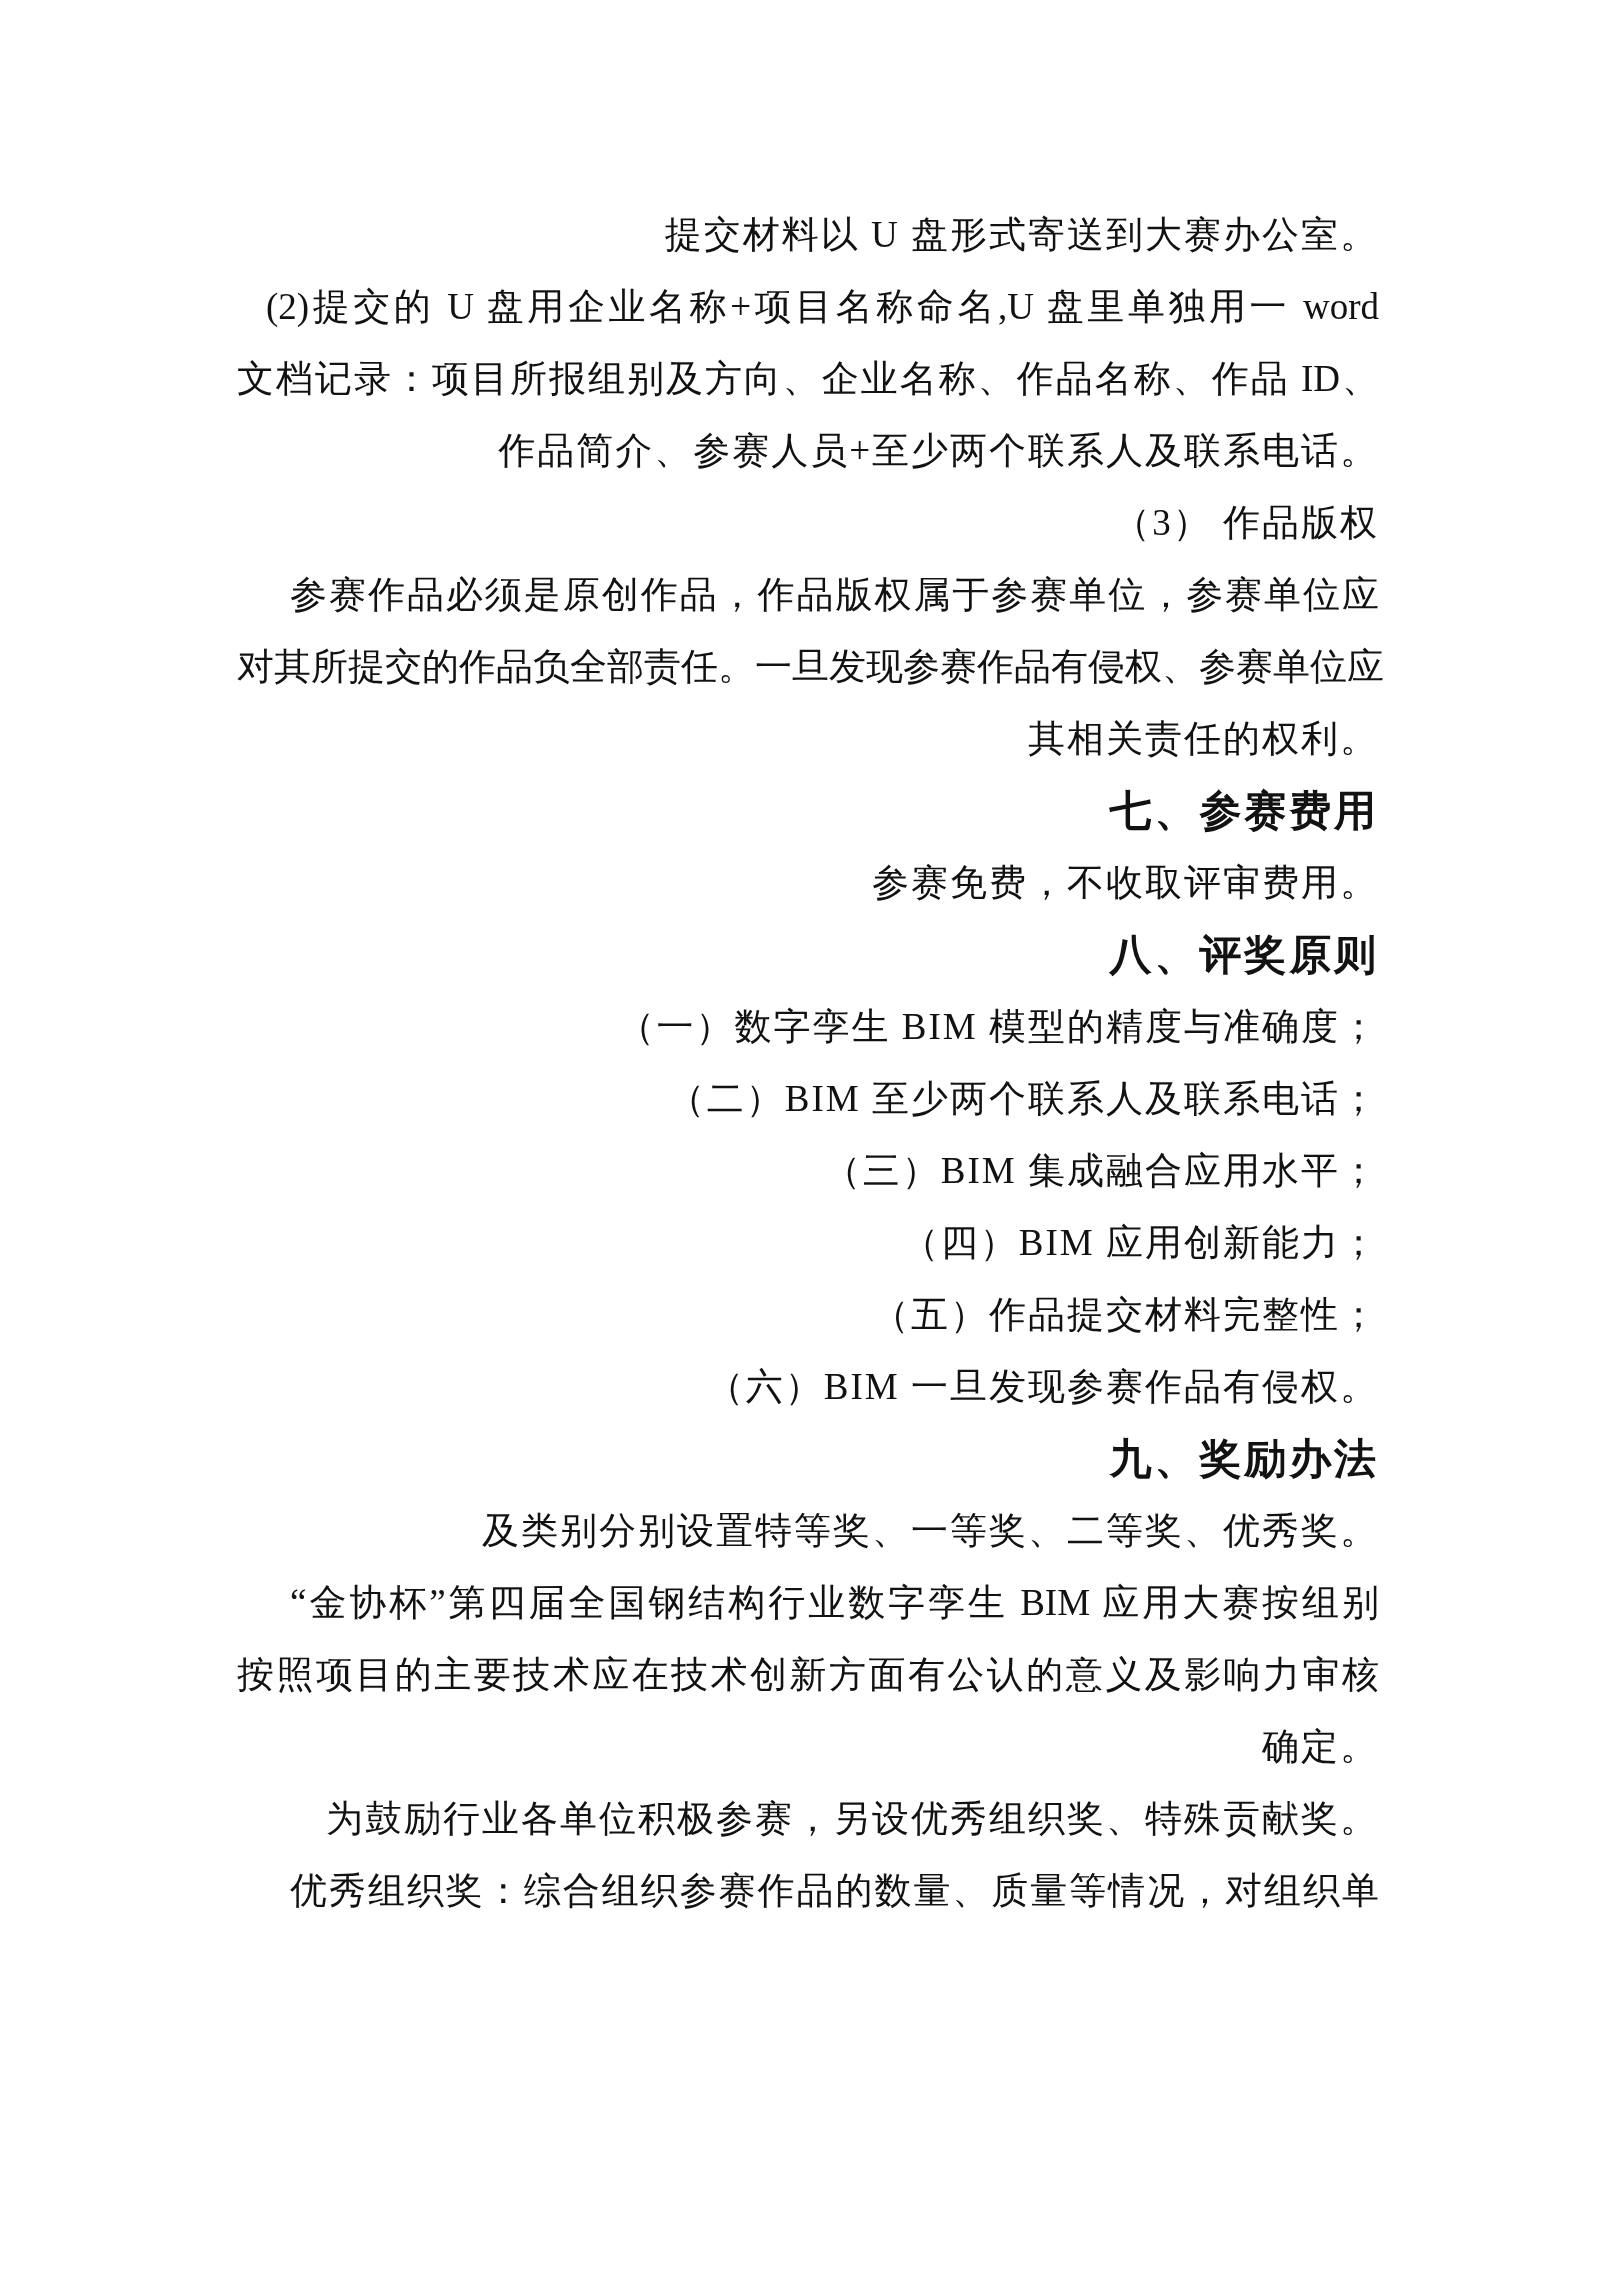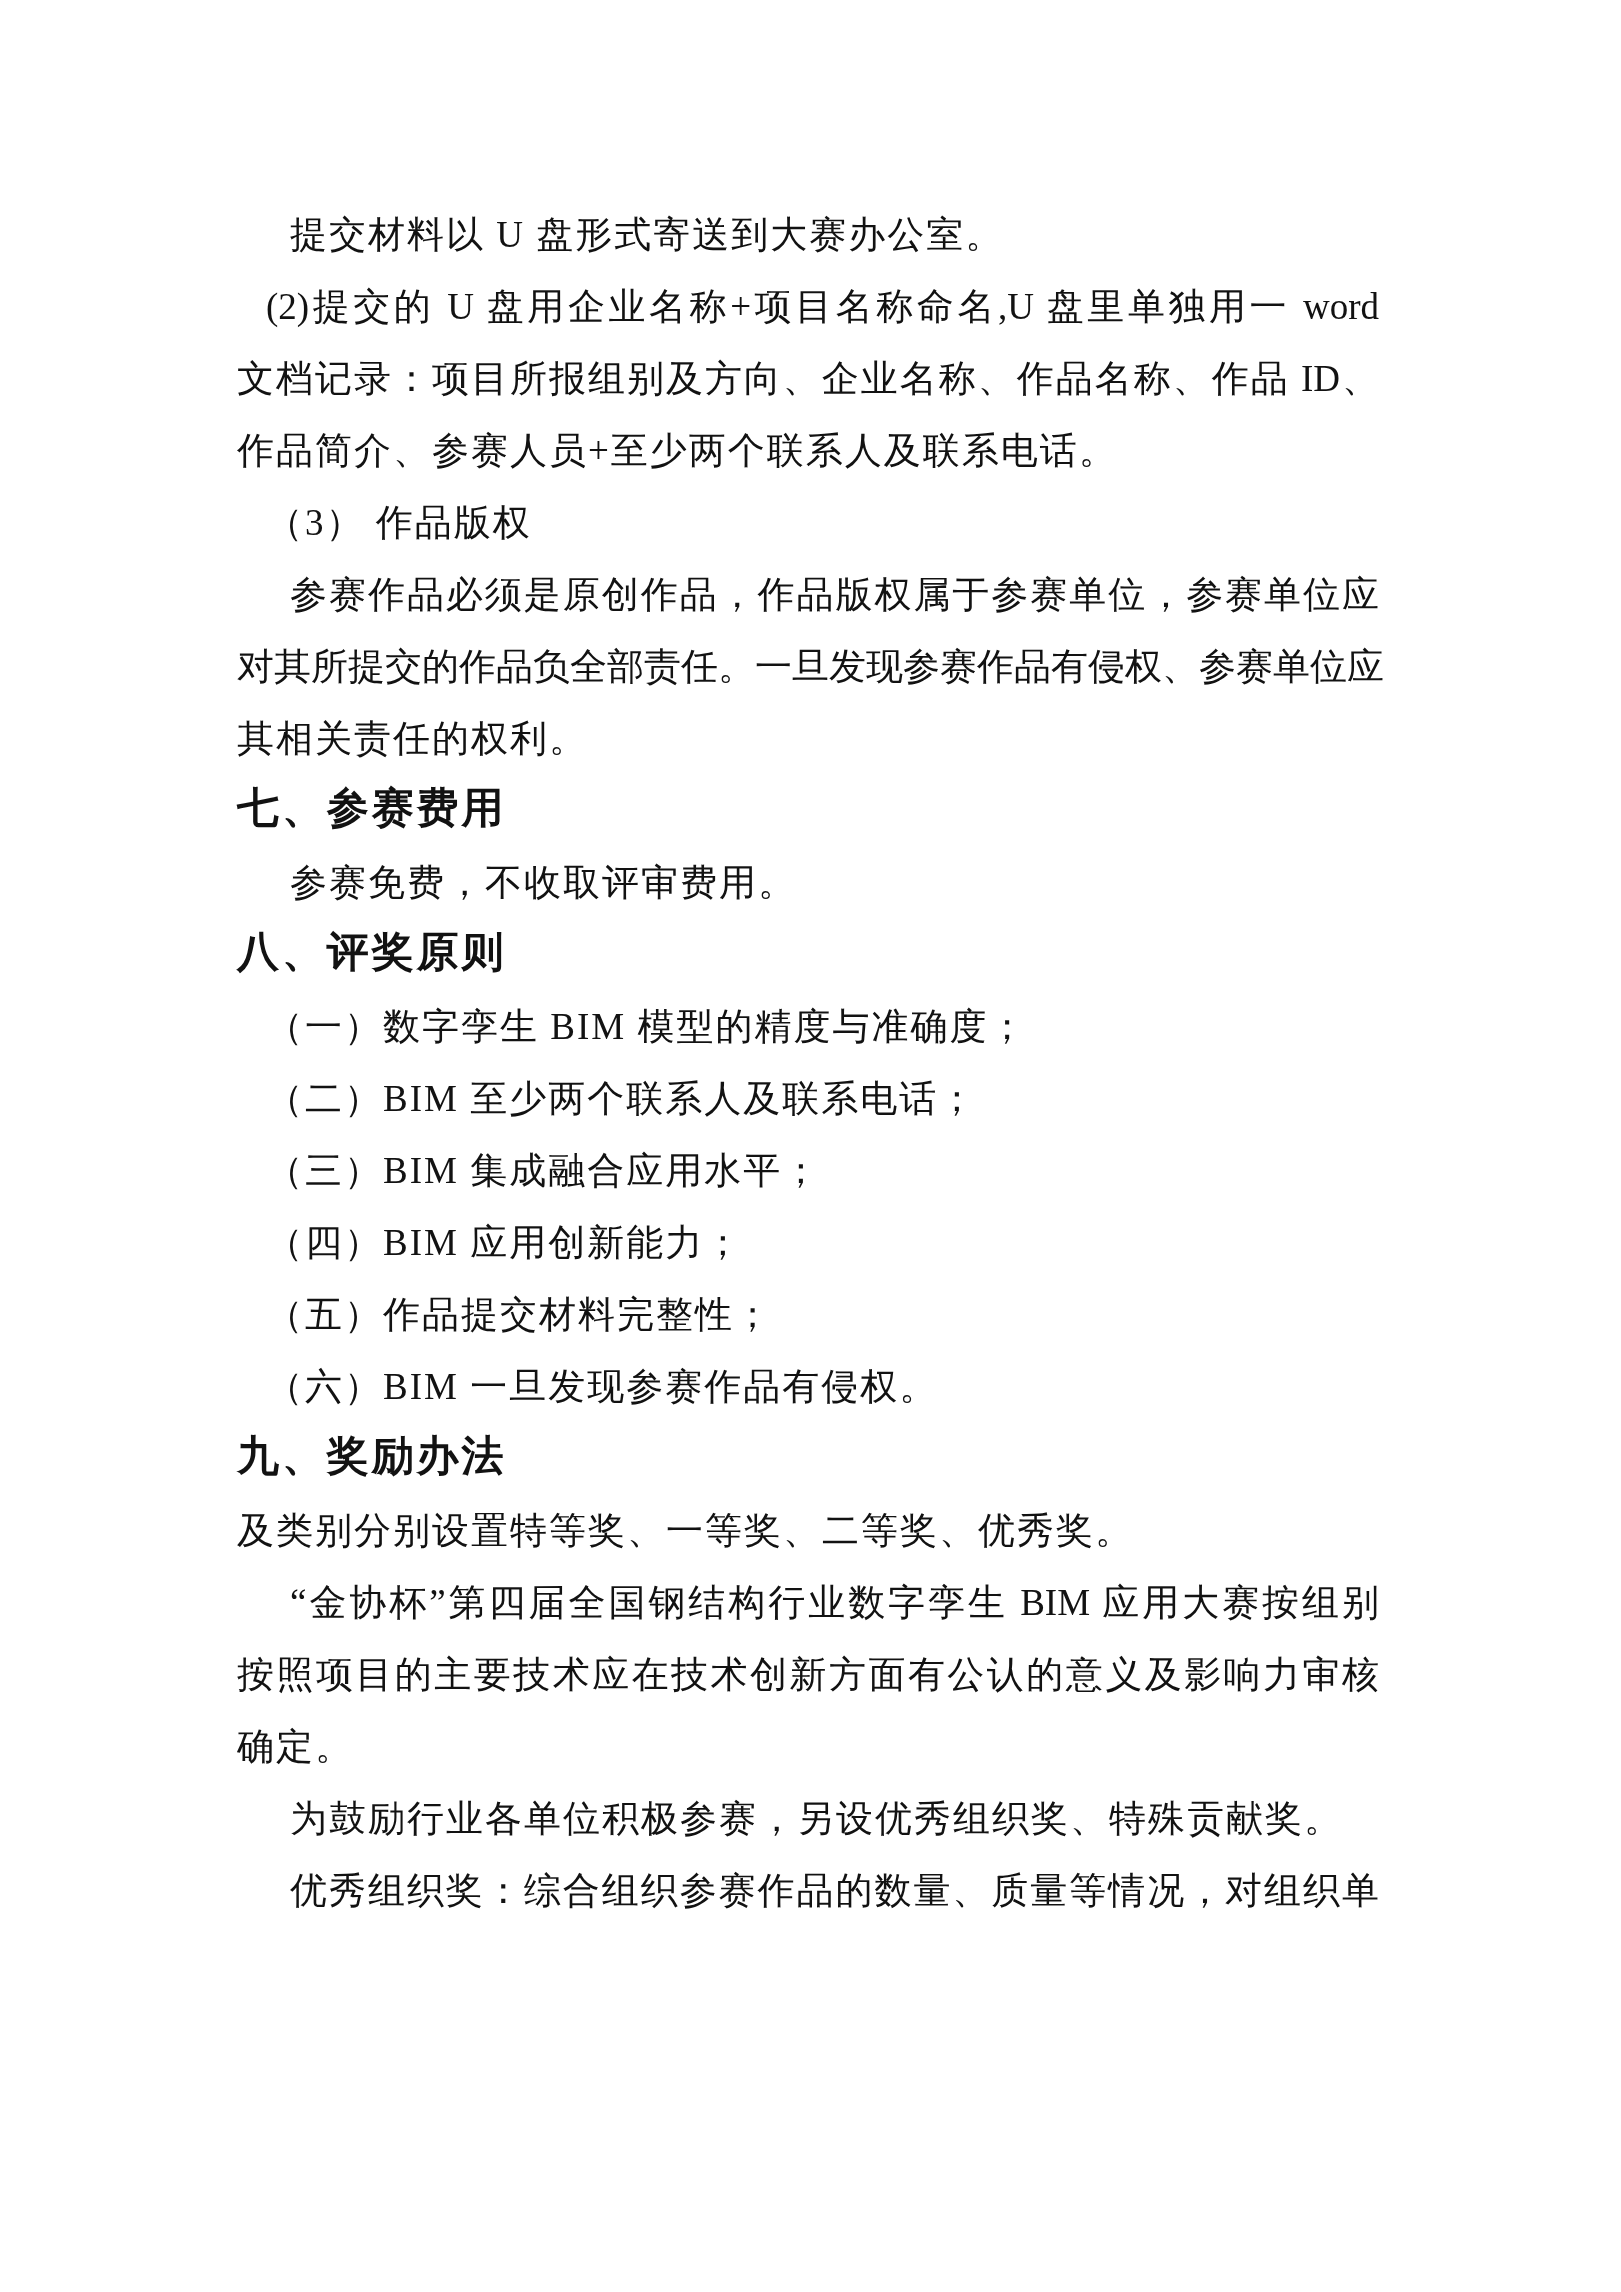--- a/index.html
+++ b/index.html
@@ -21,36 +21,36 @@
     left: 237px;
     top: 199px;
     width: 1142px;
   }
   .ln {
     height: 72px;
     line-height: 72px;
     font-size: 37px;
     letter-spacing: 2px;
     white-space: nowrap;
-    text-align: left;
+    text-align: right;
   }
   
   .ln.ind { padding-left: 53px; }
   
   .ln.itm { padding-left: 29px; }
   
   .ln.j {
     letter-spacing: 0;
     text-align: justify;
     text-align-last: justify;
     text-justify: inter-character;
   }
   
   .ln.hd {
-    font-family: Liberation Mono, monospace;
+    font-family: Liberation Sans, sans-serif;
     font-weight: 700;
     font-size: 42px;
     letter-spacing: 2.9px;
   }
 </style>
 </head>
 <body>
 
 <div class="page">
   <div class="doc-body">

